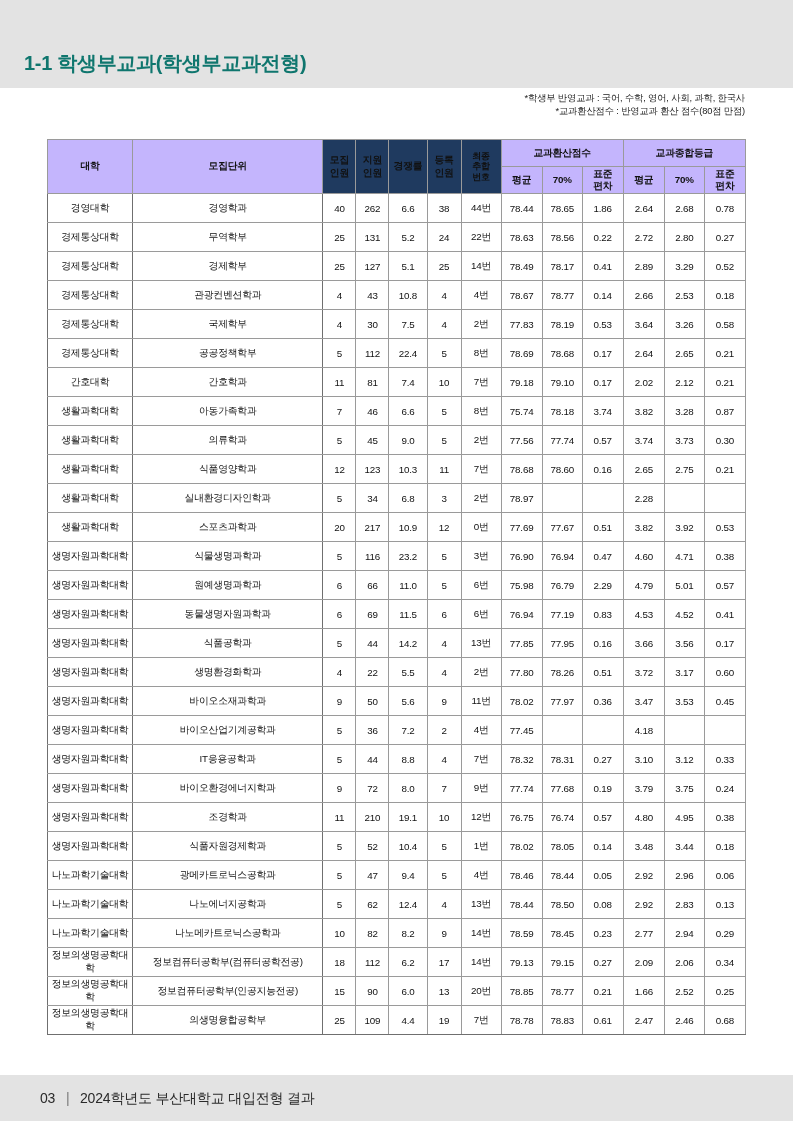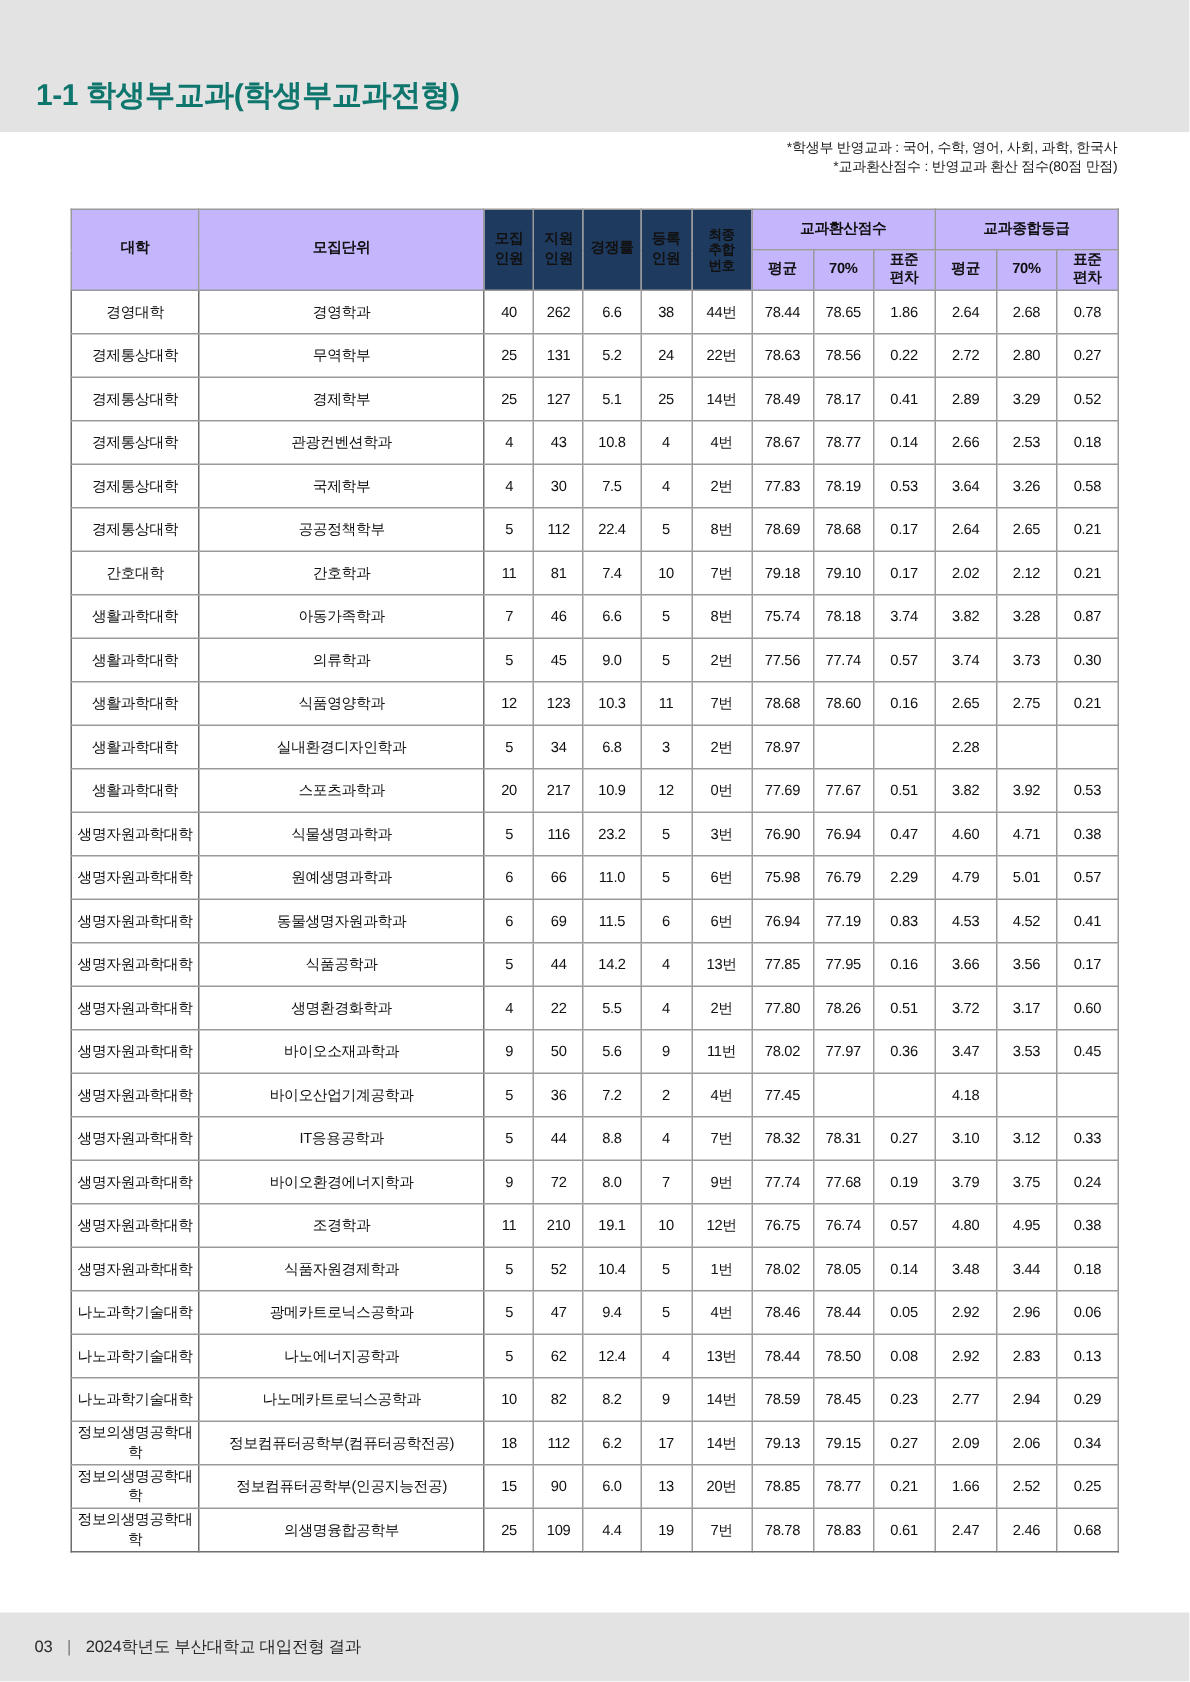--- a/index.html
+++ b/index.html
@@ -95,23 +95,23 @@
   .footer-band {
     position: absolute;
     left: 0;
     top: 1075px;
     width: 793px;
     height: 46px;
     background: #e3e3e3;
   }
   .footer-text {
     position: absolute;
-    left: 23px;
+    left: 40px;
     top: 1090px;
-    font-size: 11px;
+    font-size: 14px;
     color: #2a2a2a;
     letter-spacing: -0.2px;
     white-space: nowrap;
   }
   .footer-text .sep { margin: 0 7px; color: #7a7a7a; }
 </style>
 </head>
 <body>
 
 <div class="top-band"></div>

